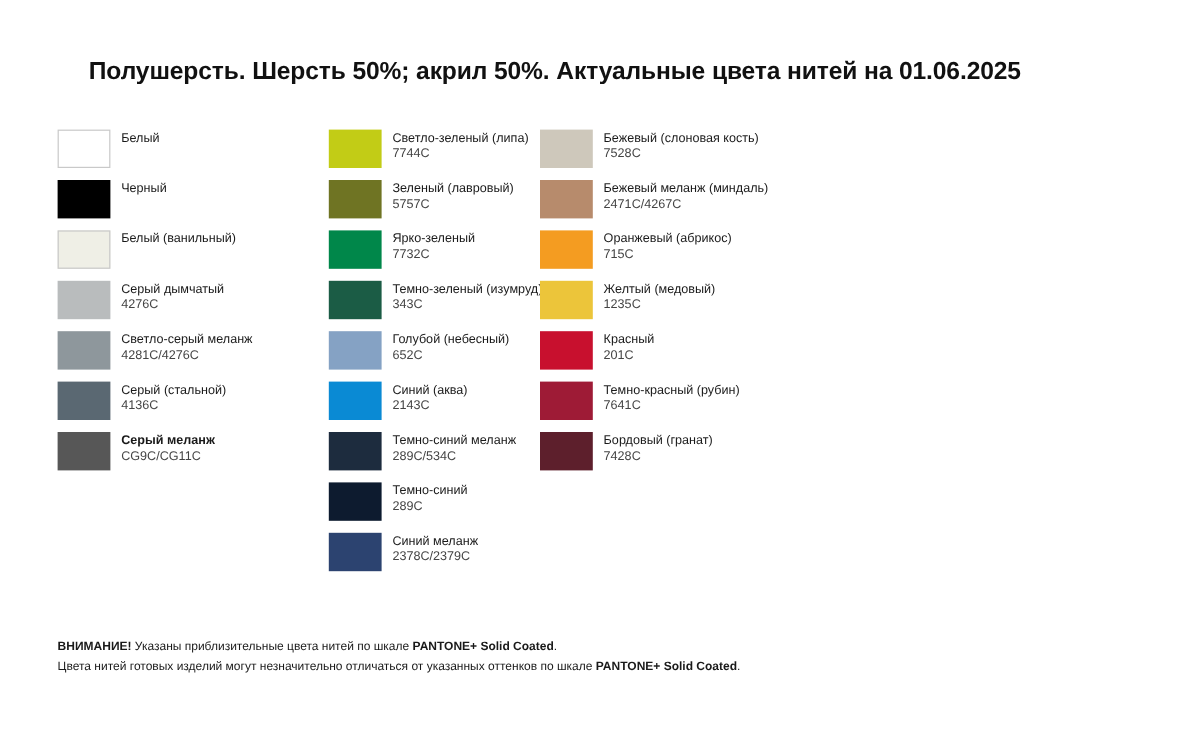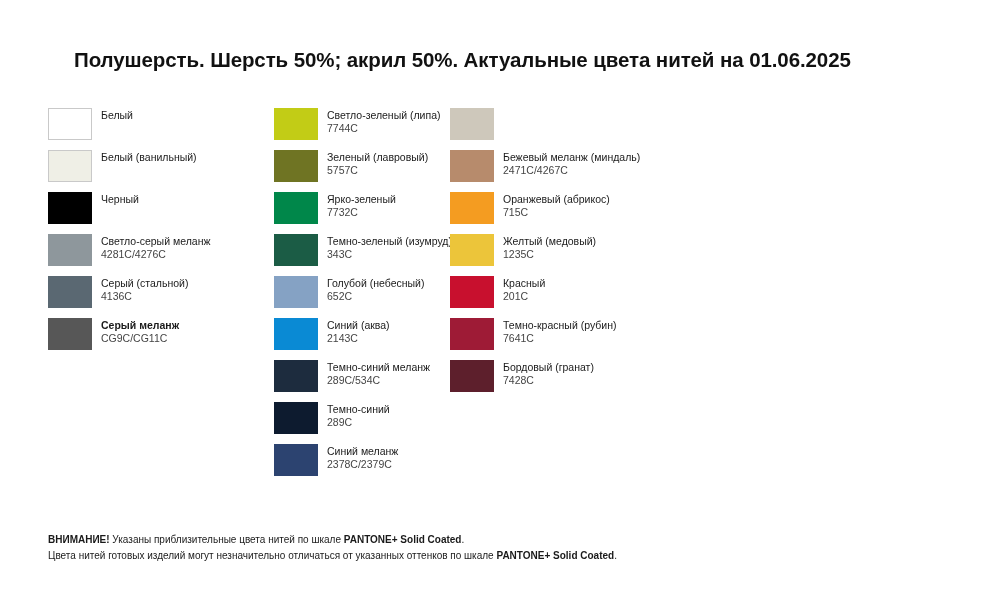--- a/index.html
+++ b/index.html
@@ -112,29 +112,36 @@
 
   <div class="columns">
     <div class="column col-1">
         <div class="swatch-row">
           <div class="swatch bordered" style="background: rgb(255, 255, 255);"></div>
           <div class="swatch-text">
             <div class="swatch-name">Белый</div>
           </div>
         </div>
         <div class="swatch-row">
+          <div class="swatch" style="background: rgb(0, 0, 0);"></div>
+          <div class="swatch-text">
+            <div class="swatch-name">Черный</div>
+          </div>
+        </div>
+        <div class="swatch-row">
           <div class="swatch bordered" style="background: rgb(239, 239, 230);"></div>
           <div class="swatch-text">
             <div class="swatch-name">Белый (ванильный)</div>
           </div>
         </div>
         <div class="swatch-row">
-          <div class="swatch" style="background: rgb(0, 0, 0);"></div>
-          <div class="swatch-text">
-            <div class="swatch-name">Черный</div>
+          <div class="swatch" style="background: rgb(185, 188, 189);"></div>
+          <div class="swatch-text">
+            <div class="swatch-name">Серый дымчатый</div>
+            <div class="swatch-code">4276C</div>
           </div>
         </div>
         <div class="swatch-row">
           <div class="swatch" style="background: rgb(142, 151, 156);"></div>
           <div class="swatch-text">
             <div class="swatch-name">Светло-серый меланж</div>
             <div class="swatch-code">4281C/4276C</div>
           </div>
         </div>
         <div class="swatch-row">
@@ -213,20 +220,24 @@
           <div class="swatch" style="background: rgb(44, 67, 112);"></div>
           <div class="swatch-text">
             <div class="swatch-name">Синий меланж</div>
             <div class="swatch-code">2378C/2379C</div>
           </div>
         </div>
       </div>
     <div class="column col-3">
         <div class="swatch-row">
           <div class="swatch" style="background: rgb(206, 200, 187);"></div>
+          <div class="swatch-text">
+            <div class="swatch-name">Бежевый (слоновая кость)</div>
+            <div class="swatch-code">7528C</div>
+          </div>
         </div>
         <div class="swatch-row">
           <div class="swatch" style="background: rgb(183, 139, 108);"></div>
           <div class="swatch-text">
             <div class="swatch-name">Бежевый меланж (миндаль)</div>
             <div class="swatch-code">2471C/4267C</div>
           </div>
         </div>
         <div class="swatch-row">
           <div class="swatch" style="background: rgb(244, 156, 33);"></div>

